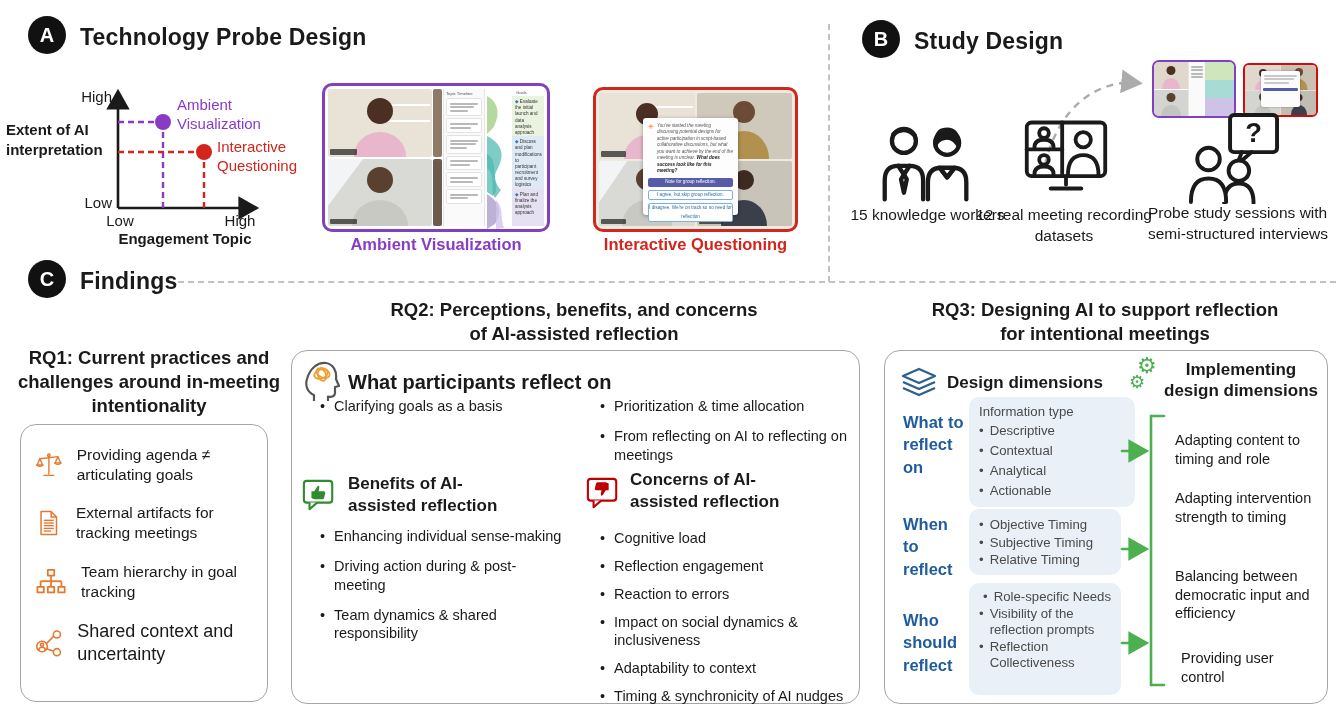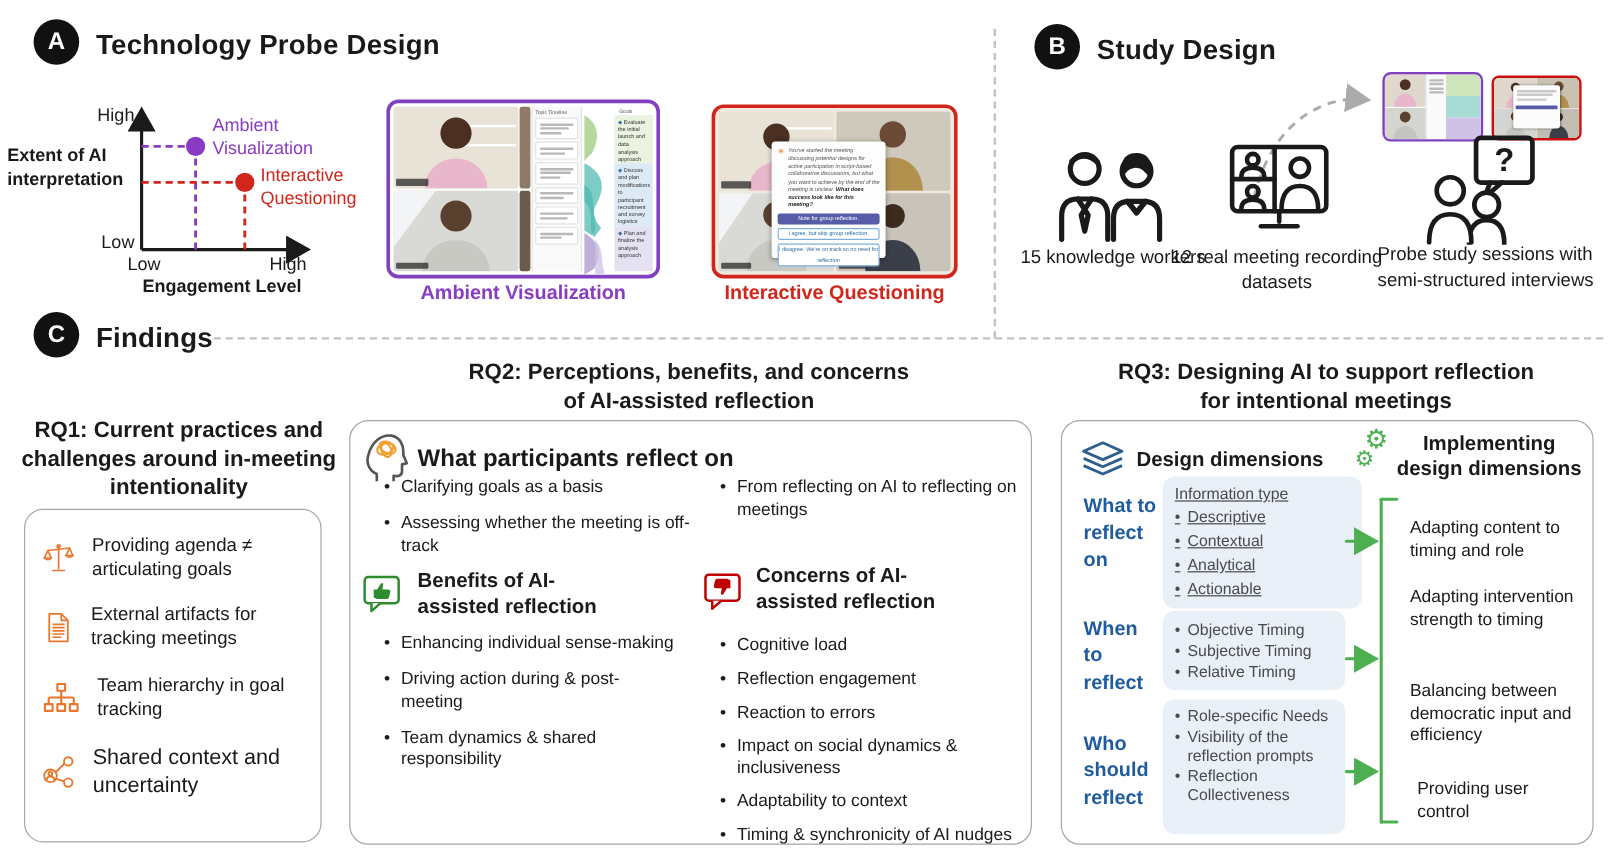--- a/index.html
+++ b/index.html
@@ -65,21 +65,21 @@
         <line x1="204" y1="72" x2="204" y2="128"></line>
     </g>
     <circle cx="163" cy="42" r="8" fill="#8A3BC4"></circle>
     <circle cx="204" cy="72" r="8" fill="#D1261C"></circle>
   </svg>
   <div class="abs" style="left:76px;top:88px;width:36px;text-align:right;font-size:15px;">High</div>
   <div class="abs" style="left:76px;top:194px;width:36px;text-align:right;font-size:15px;">Low</div>
   <div class="abs" style="left:100px;top:212px;width:40px;text-align:center;font-size:15px;">Low</div>
   <div class="abs" style="left:218px;top:212px;width:44px;text-align:center;font-size:15px;">High</div>
   <div class="abs" style="left:6px;top:120px;width:108px;font-weight:bold;font-size:15px;line-height:1.3;">Extent of AI interpretation</div>
-  <div class="abs" style="left:105px;top:230px;width:160px;text-align:center;font-weight:bold;font-size:15px;">Engagement Level</div>
+  <div class="abs" style="left:105px;top:230px;width:160px;text-align:center;font-weight:bold;font-size:15px;">Engagement Topic</div>
   <div class="abs" style="left:177px;top:96px;width:100px;font-size:15px;line-height:1.25;color:#8A3BC4;">Ambient Visualization</div>
   <div class="abs" style="left:217px;top:138px;width:96px;font-size:15px;line-height:1.25;color:#D1261C;">Interactive Questioning</div>
 
   <div class="panel" style="left:322px;top:83px;width:228px;height:149px;border:3px solid #8040BF;background:#fff;padding:3px;">
     <div class="amb-body">
       <div class="vidcol" style="width:104px;">
         <div class="tile" style="background:#E9E3D7;">
           <div class="shelf" style="top:22%;"></div>
             <div class="shelf" style="top:46%;"></div>
           <div class="head" style="top:14%;width:26px;height:26px;background:#4A2F22;"></div>
@@ -368,25 +368,25 @@
           <ellipse cx="19" cy="15" rx="7" ry="4.5" transform="rotate(-20 19 15)"></ellipse>
           <ellipse cx="21" cy="14" rx="7" ry="4.5" transform="rotate(25 21 14)"></ellipse>
           <ellipse cx="20" cy="16" rx="6" ry="4" transform="rotate(70 20 16)"></ellipse>
         </g>
     </svg>
     <div class="abs" style="left:56px;top:20px;font-weight:bold;font-size:20px;">What participants reflect on</div>
     <div class="abs" style="left:28px;top:46px;width:258px;">
       <div class="bul mb11">
           <span>Clarifying goals as a basis</span>
         </div>
-      <div class="bul">
-          <span>Assessing whether the meeting is off-track</span>
-        </div>
     </div>
     <div class="abs" style="left:308px;top:46px;width:252px;">
+      <div class="bul mb11">
+          <span>Prioritization &amp; time allocation</span>
+        </div>
       <div class="bul">
           <span>From reflecting on AI to reflecting on meetings</span>
         </div>
     </div>
 
     <svg class="abs" style="left:10px;top:128px;" width="34" height="34" viewBox="0 0 36 36">
       <rect x="2" y="2" width="30" height="23" rx="3" fill="#fff" stroke="#2E8B2E" stroke-width="2.2"></rect>
       <path d="M8,25 L8,32 L16,25" fill="#fff" stroke="#2E8B2E" stroke-width="2.2" stroke-linejoin="round"></path>
       <path d="M10,20 v-7 h3 l3.2,-5 q1.6,-1.8 2.2,.4 l-.8,4.6 h5.4 q2,.2 1.6,2.2 l-1.2,4.8 q-.4,1.4 -2,1.4 h-8.4 Z" fill="#2E8B2E"></path>
     </svg>
@@ -442,21 +442,21 @@
       </g>
     </svg>
     <div class="abs" style="left:62px;top:22px;font-weight:bold;font-size:17px;">Design dimensions</div>
     <div class="abs" style="left:244px;top:4px;width:34px;height:48px;color:#4CAF50;">
       <span style="position:absolute;left:8px;top:-2px;font-size:22px;">⚙</span>
       <span style="position:absolute;left:0;top:16px;font-size:18px;">⚙</span>
     </div>
     <div class="abs" style="left:274px;top:8px;width:164px;text-align:center;font-weight:bold;font-size:17px;line-height:1.25;">Implementing design dimensions</div>
 
     <div class="dimlab" style="left:18px;top:60px;width:62px;">What to reflect on</div>
-    <div class="bluebox" style="left:84px;top:46px;width:166px;height:110px;text-decoration:underline;">
+    <div class="bluebox" style="left:84px;top:46px;width:166px;height:110px;">
       <div class="bt">Information type</div>
       <div class="bb" style="line-height:20px;">
           <span>Descriptive</span>
         </div>
       <div class="bb" style="line-height:20px;">
           <span>Contextual</span>
         </div>
       <div class="bb" style="line-height:20px;">
           <span>Analytical</span>
         </div>
@@ -473,21 +473,21 @@
       <div class="bb" style="line-height:17.5px;">
           <span>Subjective Timing</span>
         </div>
       <div class="bb" style="line-height:17.5px;">
           <span>Relative Timing</span>
         </div>
     </div>
 
     <div class="dimlab" style="left:18px;top:258px;width:62px;">Who should reflect</div>
     <div class="bluebox" style="left:84px;top:232px;width:152px;height:112px;padding-top:6px;">
-      <div class="bb" style="line-height:16.5px;">
+      <div class="bb" style="line-height:16.5px;justify-content:flex-end;">
           <span>Role-specific Needs</span>
         </div>
       <div class="bb" style="line-height:16.5px;">
           <span>Visibility of the reflection prompts</span>
         </div>
       <div class="bb" style="line-height:16.5px;justify-content:flex-end;">
           <span>Reflection Collectiveness</span>
         </div>
     </div>
 

